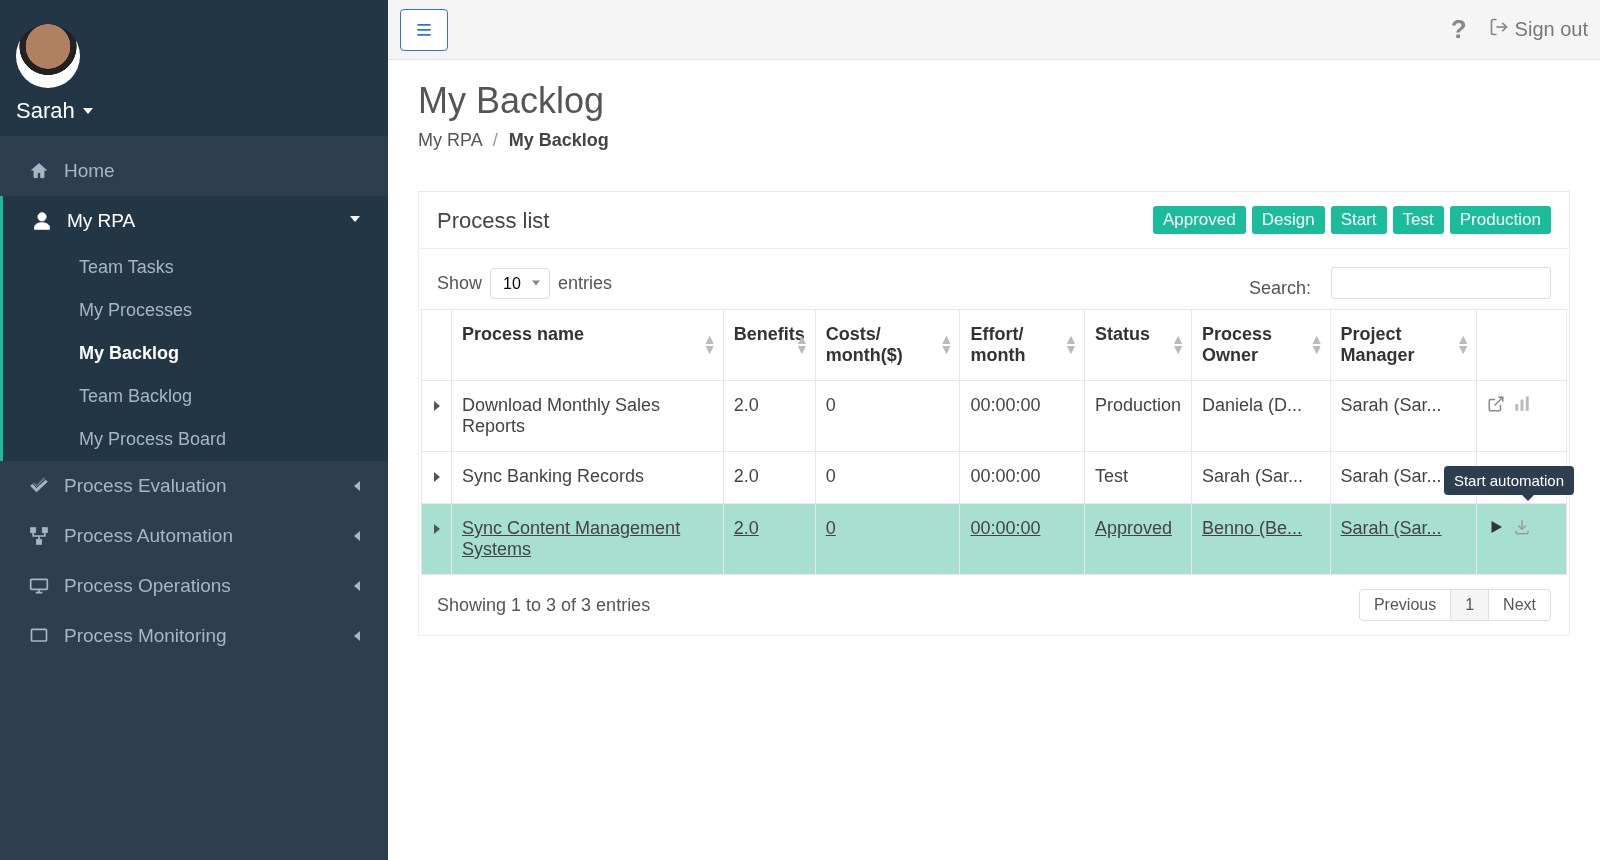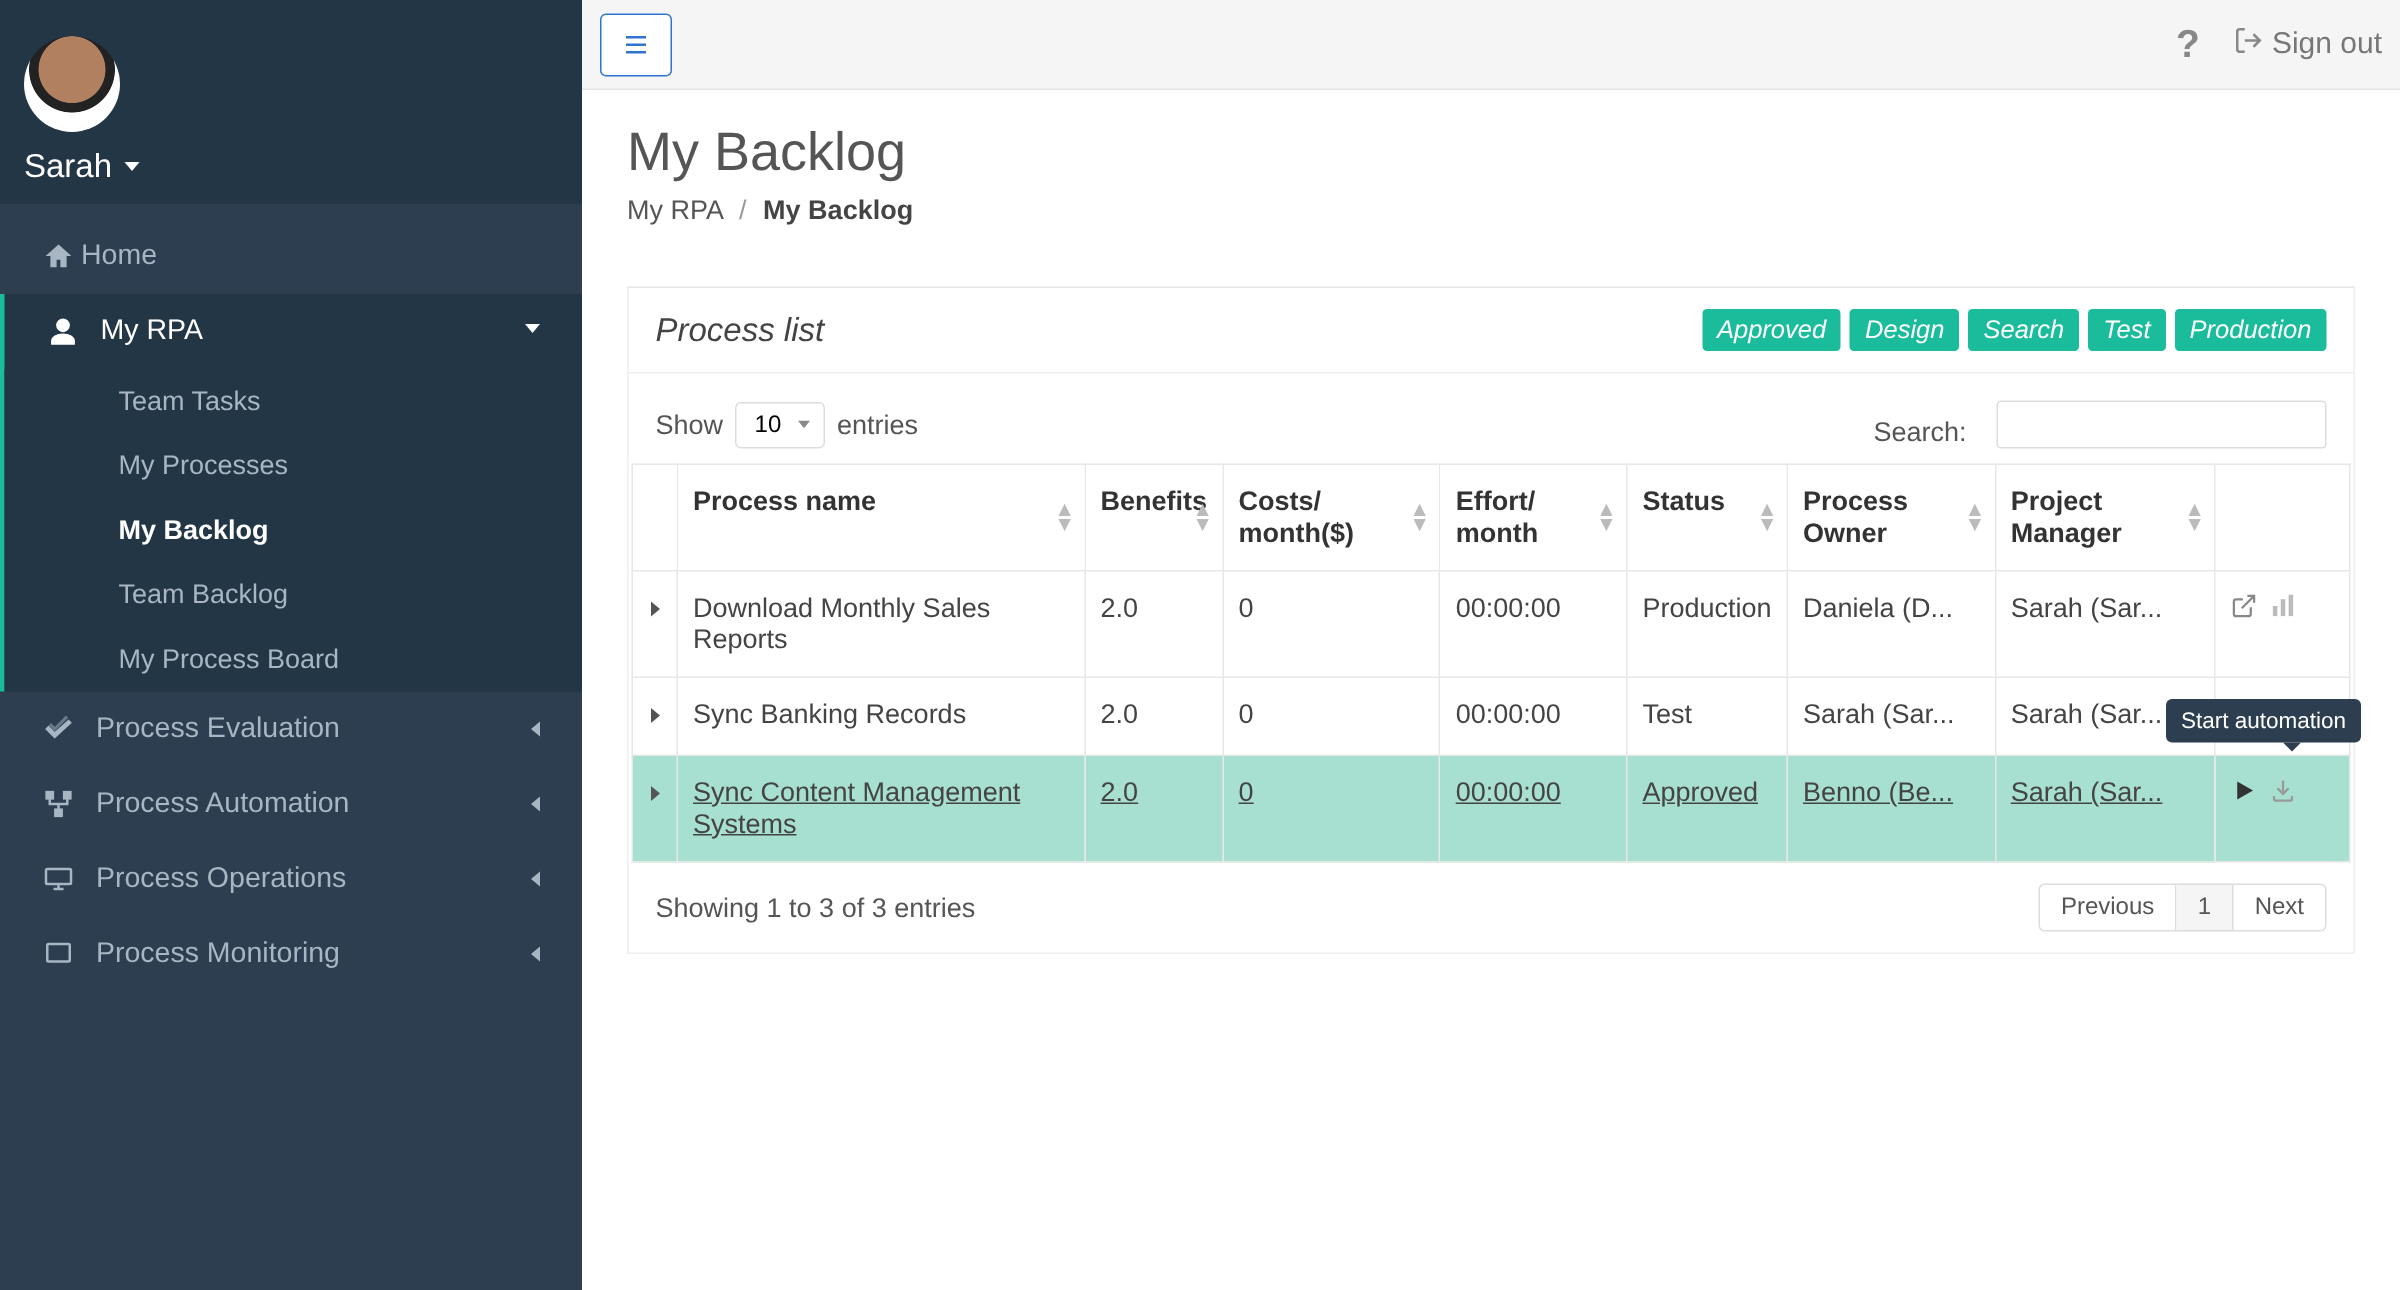--- a/index.html
+++ b/index.html
@@ -8,21 +8,21 @@
     .app { display: flex; height: 100vh; }
     
     
     .sidebar { width: 388px; background: #2c3e50; color: #b8c7ce; flex-shrink: 0; display: flex; flex-direction: column; }
     .sidebar-header { padding: 24px 16px 12px; background: #233646; }
     .avatar { width: 64px; height: 64px; border-radius: 50%; background: radial-gradient(circle at 50% 35%, #b08060 0%, #b08060 42%, #222 43%, #222 54%, #fff 55%, #fff 100%); position: relative; margin-bottom: 10px; }
     .user-row { display: flex; align-items: center; gap: 8px; font-size: 22px; color: #fff; font-weight: 500; }
     .caret-down { width: 0; height: 0; border-left: 5px solid transparent; border-right: 5px solid transparent; border-top: 6px solid #fff; display: inline-block; }
     
     .nav { padding-top: 10px; flex: 1; overflow: auto; }
-    .nav-item { display: flex; align-items: center; gap: 4px; padding: 14px 28px; font-size: 19px; cursor: pointer; font-weight: 500; color: #a7b6c2;}
+    .nav-item { display: flex; align-items: center; gap: 14px; padding: 14px 28px; font-size: 19px; cursor: pointer; font-weight: 500; color: #a7b6c2;}
     .nav-item.parent { justify-content: space-between; }
     .nav-item .left { display: flex; align-items: center; gap: 14px; }
     .nav-icon { width: 22px; height: 22px; display: inline-flex; align-items: center; justify-content: center; flex-shrink:0;}
     .nav-icon svg { fill: currentColor; stroke: currentColor; }
     
     .nav-section-open { border-left: 3px solid #1abc9c; background: #233646; }
     .nav-section-open .nav-item.parent { color: #fff; }
     .sub-nav { background: #233646; }
     .sub-item { padding: 11px 28px 11px 76px; font-size: 18px; cursor: pointer; color: #a7b6c2; font-weight:500;}
     .sub-item.active { color: #fff; font-weight: 700; }
@@ -39,21 +39,21 @@
     .topbar-right .link { display: flex; align-items: center; gap: 6px; cursor: pointer; font-weight: 500;}
     
     .content { flex: 1; overflow: auto; padding: 0; }
     .page-header { padding: 20px 30px; }
     .page-title { font-size: 36px; font-weight: 400; color: #555; margin-bottom: 8px; }
     .breadcrumb { font-size: 18px; color: #555; }
     .breadcrumb .sep { margin: 0 6px; color: #999; }
     .breadcrumb .current { font-weight: 700; color: #444; }
     
     .panel { margin: 20px 30px 0; border: 1px solid #eee; background: #fff; border-top: 1px solid #e7e7e7; }
-    .panel-header { display: flex; align-items: center; justify-content: space-between; padding: 14px 18px; border-bottom: 1px solid #eee; font-style: italic; }
+    .panel-header { display: flex; align-items: flex-end; justify-content: space-between; padding: 14px 18px; border-bottom: 1px solid #eee; }
     .panel-title { font-size: 22px; font-weight: 500; color: #444; }
     .badges { display: flex; gap: 6px; }
     .badge { background: #1abc9c; color: #fff; padding: 4px 10px; border-radius: 3px; font-size: 17px; cursor: pointer; }
     
     .table-controls { display: flex; align-items: center; justify-content: space-between; padding: 18px 18px 10px; font-size: 18px; color: #555;}
     .table-controls .show { display: flex; align-items: center; gap: 8px; }
     .len-select { border: 1px solid #ddd; border-radius: 4px; padding: 6px 28px 6px 12px; font-size: 16px; appearance: none; background: #fff; position: relative;}
     .len-wrap { position: relative; display: inline-block;}
     .len-wrap::after{ content:""; position:absolute; right:10px; top:50%; transform:translateY(-50%); width:0; height:0; border-left:4px solid transparent; border-right:4px solid transparent; border-top:5px solid #888;}
     .search { display: flex; align-items: flex-end; gap: 20px; margin-left: 34px; }
@@ -220,21 +220,21 @@
           <span class="current">My Backlog</span>
         </div>
       </div>
 
       <div class="panel">
         <div class="panel-header">
           <div class="panel-title">Process list</div>
           <div class="badges" id="badges">
               <span class="badge">Approved</span>
               <span class="badge">Design</span>
-              <span class="badge">Search</span>
+              <span class="badge">Start</span>
               <span class="badge">Test</span>
               <span class="badge">Production</span>
             </div>
         </div>
 
         <div class="table-controls">
           <div class="show">
             <span>Show</span>
             <span class="len-wrap">
               <select class="len-select">

